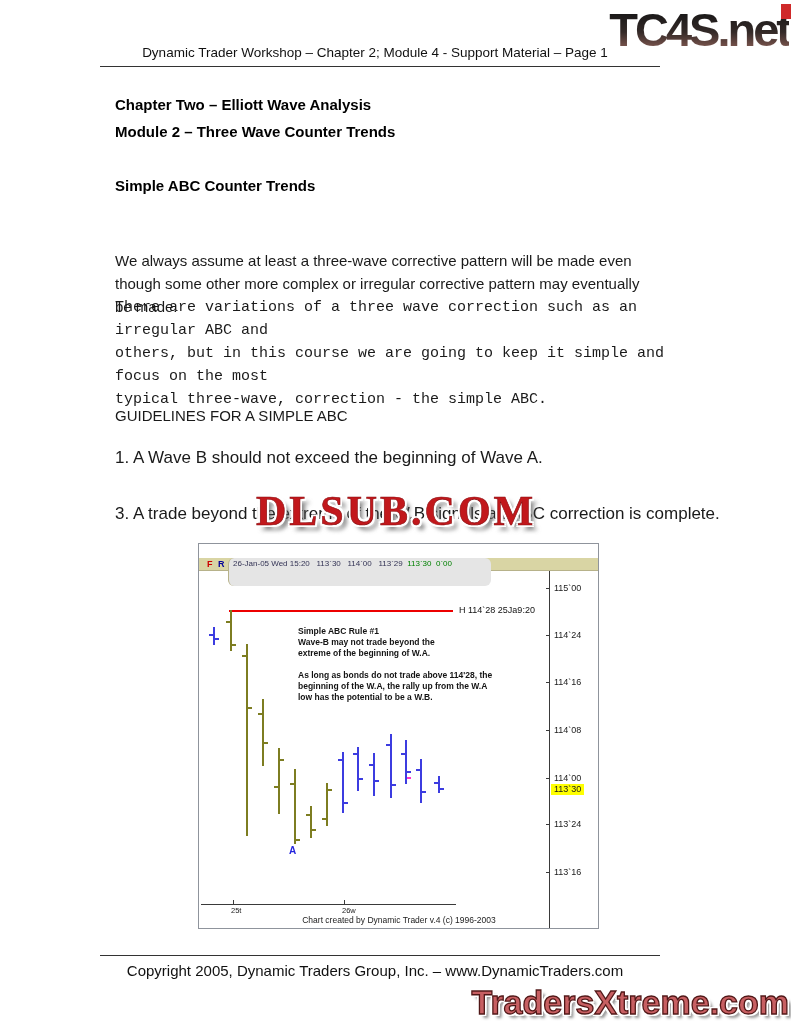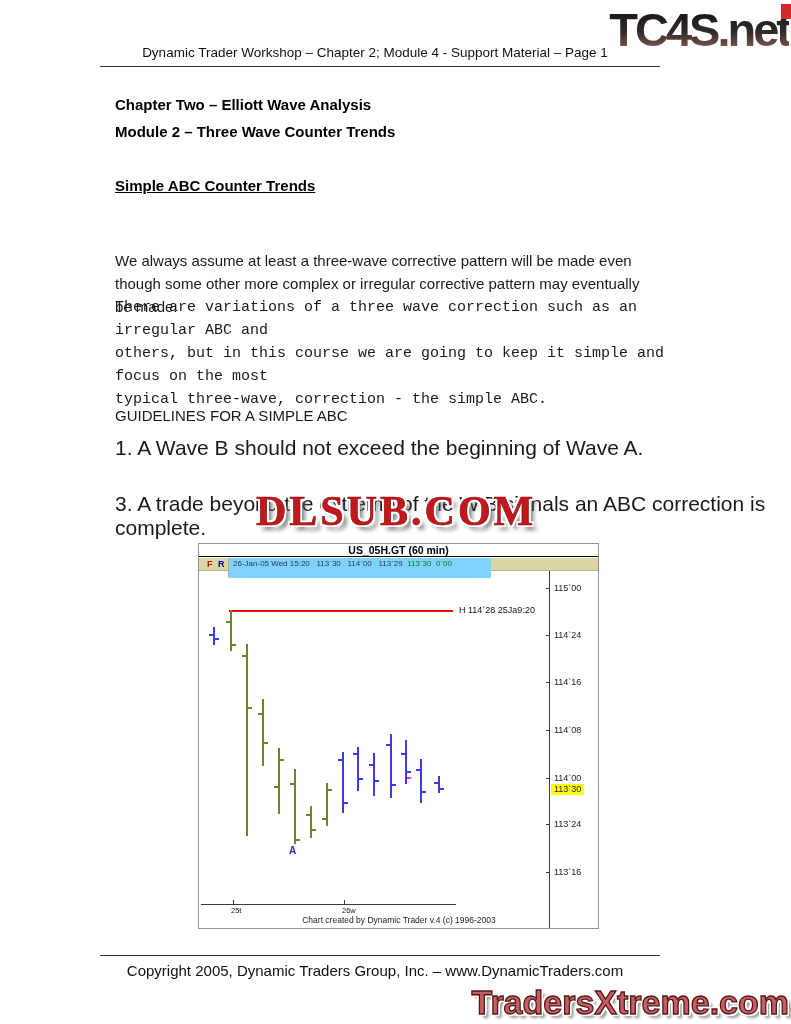--- a/index.html
+++ b/index.html
@@ -10,46 +10,46 @@
   .tc4s{position:absolute;top:2px;right:2px;font-size:47px;font-weight:bold;letter-spacing:-3px;
         font-family:"Liberation Sans",sans-serif;
         background:linear-gradient(#161616 15%,#342a28 55%,#9a685e 95%);
         -webkit-background-clip:text;background-clip:text;color:transparent;}
   .red-fragment{position:absolute;top:4px;right:0;width:10px;height:15px;background:#cf2a2a;}
 
   .doc-header{position:absolute;top:45px;left:90px;width:570px;text-align:center;font-size:13.5px;color:#111;}
   .header-rule{position:absolute;top:66px;left:100px;width:560px;height:1px;background:#333;}
 
   .h-bold{position:absolute;left:115px;font-size:15px;font-weight:bold;color:#000;}
-  .t1{top:96px;} .t2{top:123px;} .sec{top:177px;text-decoration:underline;}
+  .t1{top:96px;} .t2{top:123px;} .sec{top:177px;}
   .para{position:absolute;left:115px;width:580px;font-size:15px;line-height:23px;white-space:pre-line;}
   .p1{top:203px;} .p2{top:249px;} .p3{top:296px;font-family:Liberation Mono, monospace;}
   .gh{position:absolute;left:115px;top:407px;font-size:15px;}
-  .g{position:absolute;left:115px;font-size:21px;}
+  .g{position:absolute;left:115px;font-size:17px;margin-top:12px;}
   .g1{top:436px;} .g2{top:464px;} .g3{top:492px;}
 
   
   .stamp{position:absolute;left:256px;top:487px;font-family:"Liberation Serif",serif;
          font-weight:bold;font-size:42px;letter-spacing:3px;color:#c2181c;
          -webkit-text-stroke:0.6px #86090c;
          text-shadow:-2px -2px 0 #fff,2px -2px 0 #fff,-2px 2px 0 #fff,2px 2px 0 #fff,
                      0 -2px 0 #fff,0 2px 0 #fff,-2px 0 0 #fff,2px 0 0 #fff,
                      5px 5px 4px rgba(90,90,90,.75);}
 
   
   .chart{position:absolute;left:198px;top:543px;width:399px;height:384px;background:#fff;
          border:1px solid #8f949c;}
   .chart-title{position:absolute;left:0;top:0;width:100%;height:12px;text-align:center;
          font-size:10.5px;font-weight:bold;line-height:12px;color:#000;border-bottom:1.5px solid #000;}
   .toolbar{position:absolute;left:0;top:14px;width:100%;height:12px;background:#d9d5a4;border-bottom:1px solid #b7b28a;}
   .tb-f{position:absolute;left:8px;top:1px;font-size:9px;font-weight:bold;color:#cc0000;line-height:10px;}
   .tb-r{position:absolute;left:19px;top:1px;font-size:9px;font-weight:bold;color:#000099;line-height:10px;}
-  .tb-quote{position:absolute;left:29px;top:0;width:258px;height:20px;background:#7dd3fc;
+  .tb-quote{position:absolute;left:29px;top:0;width:258px;height:28px;background:#e5e5e5;
          border-left:1px solid #b7b28a;font-size:8px;line-height:12px;color:#333355;
-         white-space:pre;padding-left:4px;overflow:hidden;}
+         white-space:pre;padding-left:4px;overflow:hidden;border-radius:6px;}
   .tb-green{color:#008000;}
 
   .yaxis-line{position:absolute;left:350px;top:27px;bottom:0;width:1px;background:#3a3a3a;}
   .ylab{position:absolute;left:355px;font-size:9px;color:#1a1a1a;white-space:pre;}
   .ylab.hl{left:352px;background:#ffff00;padding:0 3px 1px 3px;}
   .ytick{position:absolute;left:347px;width:4px;height:1px;background:#3a3a3a;}
   .xaxis-line{position:absolute;left:2px;top:360px;width:255px;height:1px;background:#3a3a3a;}
   .xtick{position:absolute;top:356px;width:1px;height:4px;background:#3a3a3a;}
   .xlab{position:absolute;top:362px;font-size:7.5px;color:#1a1a1a;}
   .chart-footer{position:absolute;top:371px;left:40px;width:320px;text-align:center;font-size:8.5px;color:#222;}
@@ -95,30 +95,36 @@
 others, but in this course we are going to keep it simple and focus on the most
 typical three-wave, correction - the simple ABC.</div>
 
   <div class="gh">GUIDELINES FOR A SIMPLE ABC</div>
   <div class="g g1">1. A Wave B should not exceed the beginning of Wave A.</div>
   <div class="g g3">3. A trade beyond the extreme of the W.B signals an ABC correction is complete.</div>
 
   <div class="stamp">DLSUB.COM</div>
 
   <div class="chart">
-    <div class="chart-title">US_05H.GT (60 min)</div>
     <div class="toolbar">
       <span class="tb-f">F</span>
       <span class="tb-r">R</span>
       <span class="tb-quote"><span>26-Jan-05 Wed 15:20   113`30   114`00   113`29  </span><span class="tb-green">113`30  0`00</span></span>
     </div>
 
     <div class="plot" id="plot" style="position:absolute;left:0;top:0;width:100%;height:100%;">
       <div class="redline"></div>
       <div class="red-label">H 114`28 25Ja9:20</div>
+      <div class="annotation">Simple ABC Rule #1
+Wave-B may not trade beyond the
+extreme of the beginning of W.A.
+
+As long as bonds do not trade above 114'28, the
+beginning of the W.A, the rally up from the W.A
+low has the potential to be a W.B.</div>
       <div class="wave-a">A</div>
       <div class="xaxis-line"></div>
     <div class="bar" style="left: 14px; top: 83px; height: 18px; background: rgb(60, 60, 224);"></div>
         <div class="btick" style="left: 10px; top: 90px; background: rgb(60, 60, 224);"></div>
         <div class="btick" style="left: 16px; top: 94px; background: rgb(60, 60, 224);"></div>
         <div class="bar" style="left: 31px; top: 66px; height: 41px; background: rgb(125, 125, 33);"></div>
         <div class="btick" style="left: 27px; top: 77px; background: rgb(125, 125, 33);"></div>
         <div class="btick" style="left: 33px; top: 100px; background: rgb(125, 125, 33);"></div>
         <div class="bar" style="left: 47px; top: 100px; height: 192px; background: rgb(125, 125, 33);"></div>
         <div class="btick" style="left: 43px; top: 111px; background: rgb(125, 125, 33);"></div>

